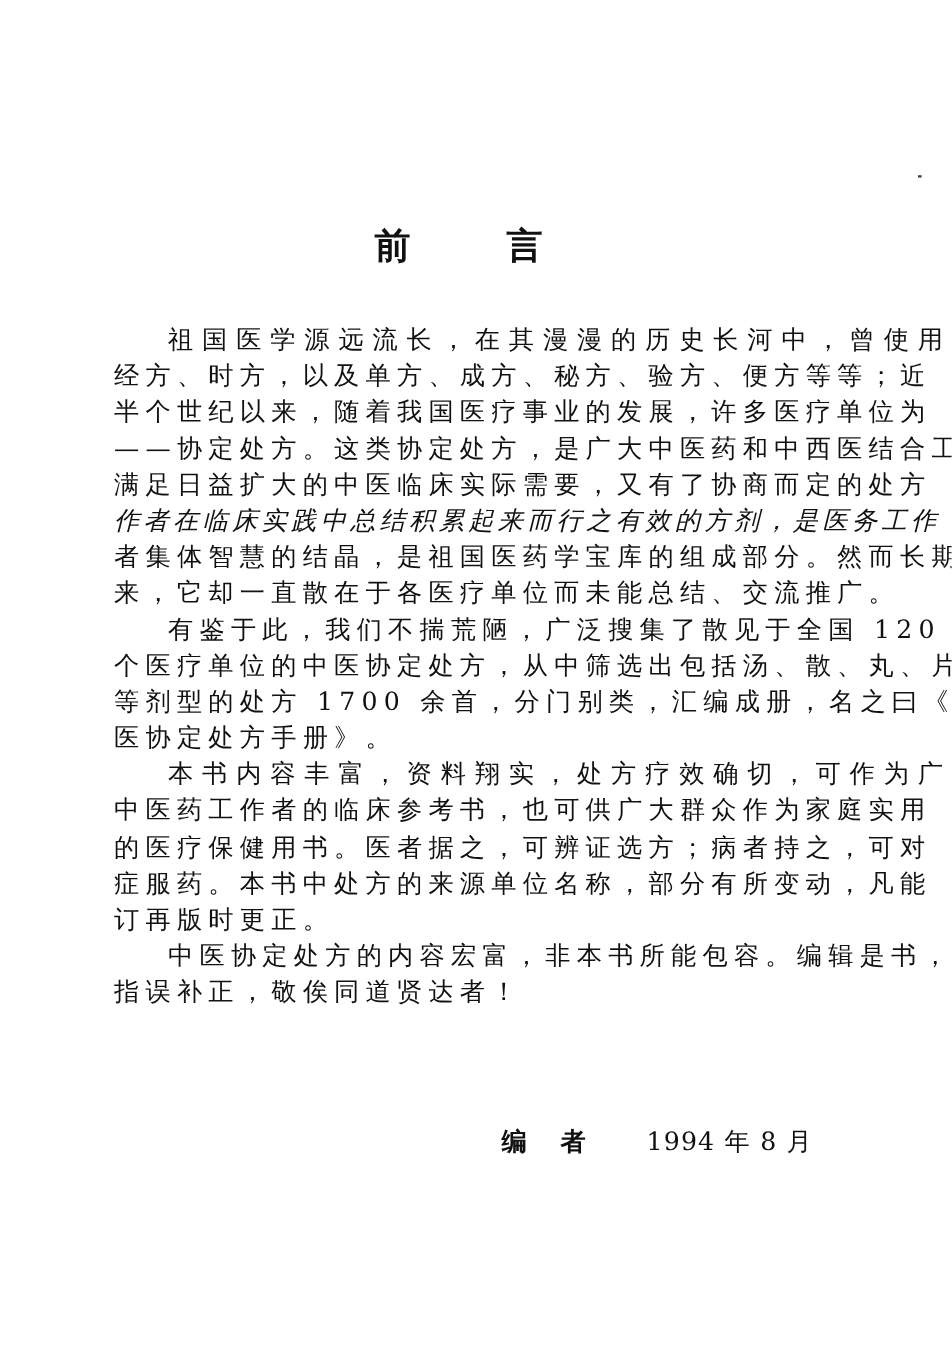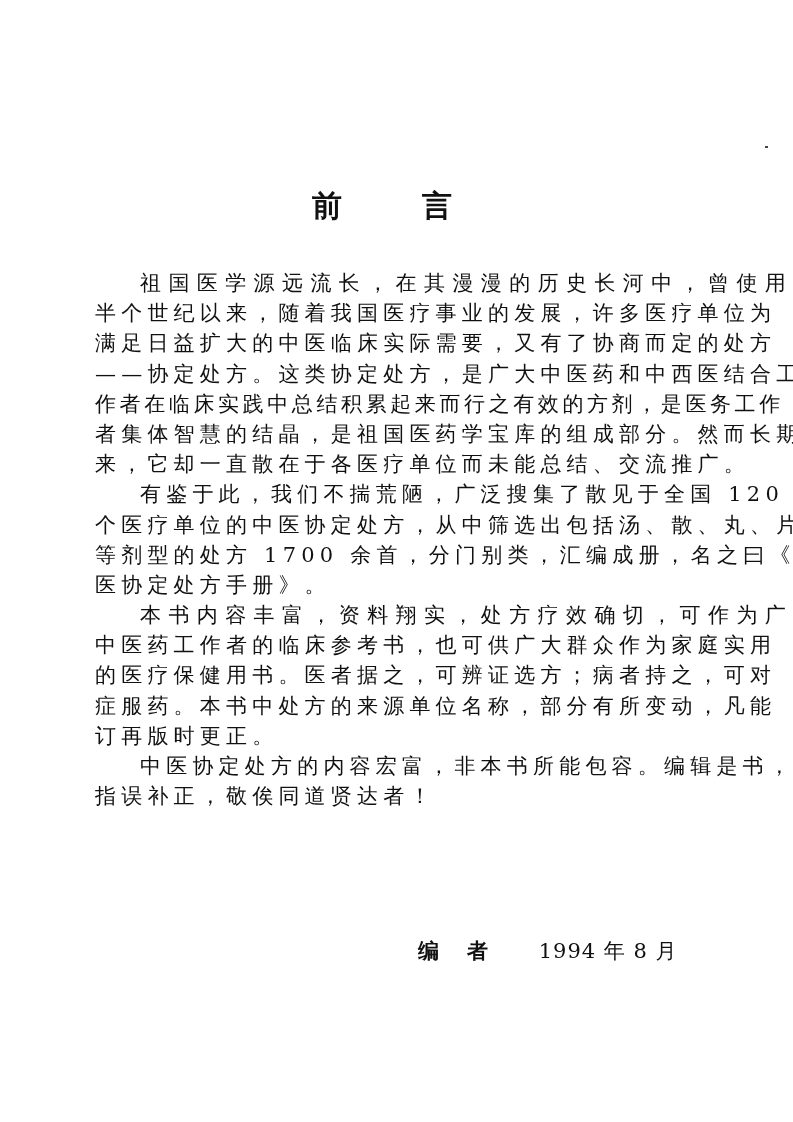--- a/index.html
+++ b/index.html
@@ -43,21 +43,21 @@
     }
     .line {
       height: 30.2px;
       line-height: 30.2px;
       font-size: 21px;
       white-space: nowrap;
       letter-spacing: 7.4px;
     }
     .line.indent { padding-left: 45px; }
     .line.tight { letter-spacing: 5.2px; }
-    .line.tighter { letter-spacing: 3.6px; }
+    .line.tighter { letter-spacing: 3.6px; font-style: italic; }
     .signature {
       position: absolute;
       left: 418px;
       top: 936px;
       font-size: 21px;
       line-height: 30px;
       white-space: nowrap;
     }
     .signature .sig-label {
       font-weight: bold;
@@ -75,23 +75,24 @@
 
 <div class="title">
   <span class="ch1">前</span>
   <span class="ch2">言</span>
 </div>
 
 <div class="body-text">
 
   <div>
     <div class="line indent">祖国医学源远流长，在其漫漫的历史长河中，曾使用过</div>
+    <div class="line tight">经方、时方，以及单方、成方、秘方、验方、便方等等；近</div>
     <div class="line tight">半个世纪以来，随着我国医疗事业的发展，许多医疗单位为</div>
+    <div class="line tight">——协定处方。这类协定处方，是广大中医药和中西医结合工</div>
     <div class="line tight">满足日益扩大的中医临床实际需要，又有了协商而定的处方</div>
-    <div class="line tight">——协定处方。这类协定处方，是广大中医药和中西医结合工</div>
     <div class="line tighter">作者在临床实践中总结积累起来而行之有效的方剂，是医务工作</div>
     <div class="line tight">者集体智慧的结晶，是祖国医药学宝库的组成部分。然而长期</div>
     <div class="line tight">来，它却一直散在于各医疗单位而未能总结、交流推广。</div>
   </div>
 
   <div>
     <div class="line indent tight">有鉴于此，我们不揣荒陋，广泛搜集了散见于全国 120 多</div>
     <div class="line tight">个医疗单位的中医协定处方，从中筛选出包括汤、散、丸、片</div>
     <div class="line tight">等剂型的处方 1700 余首，分门别类，汇编成册，名之曰《中</div>
     <div class="line tight">医协定处方手册》。</div>

